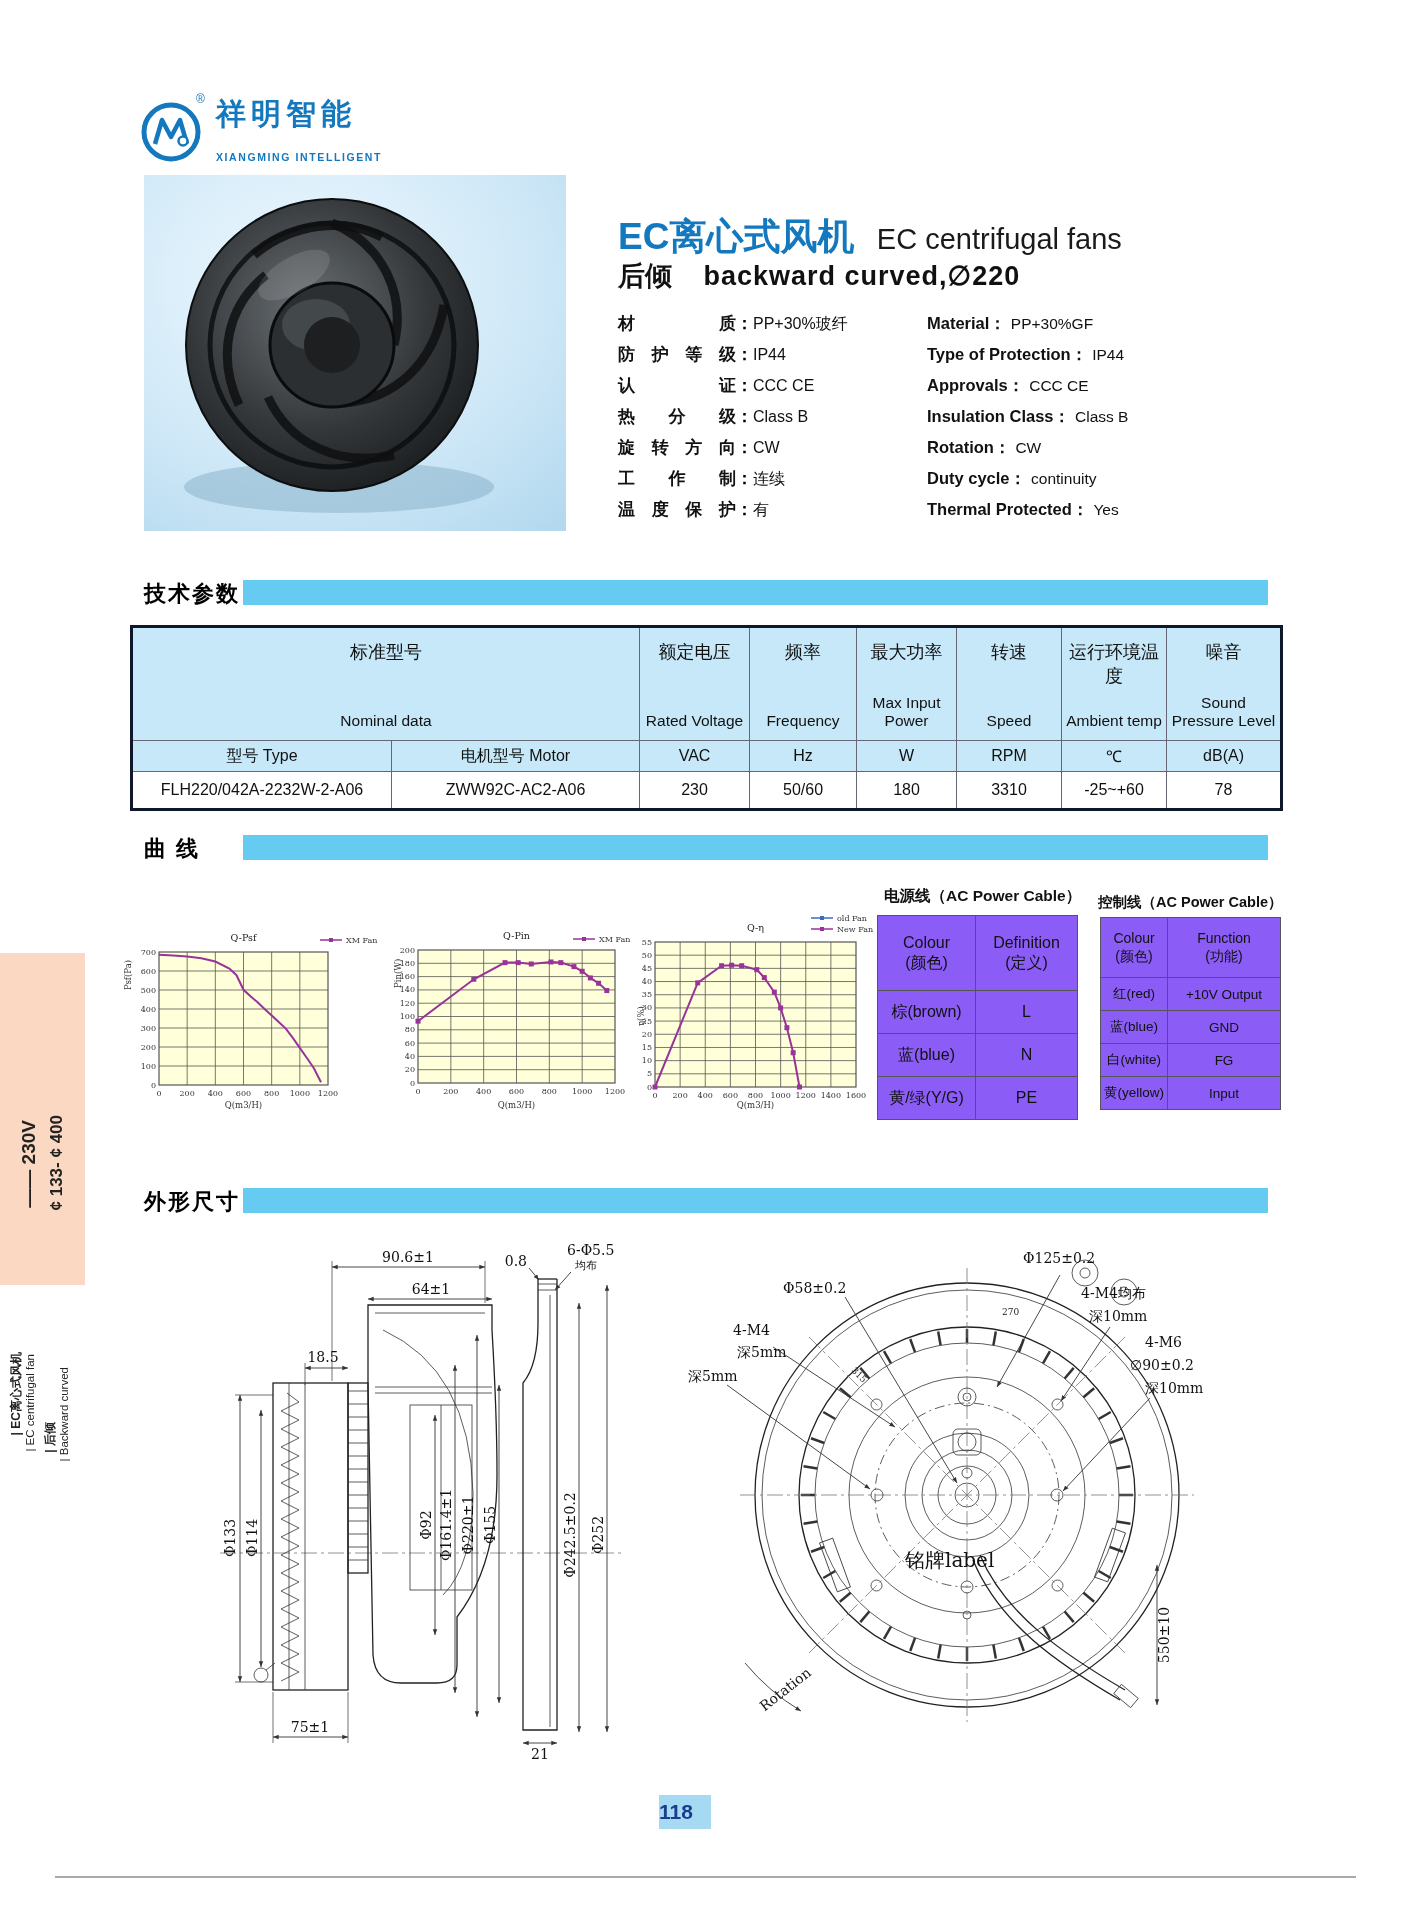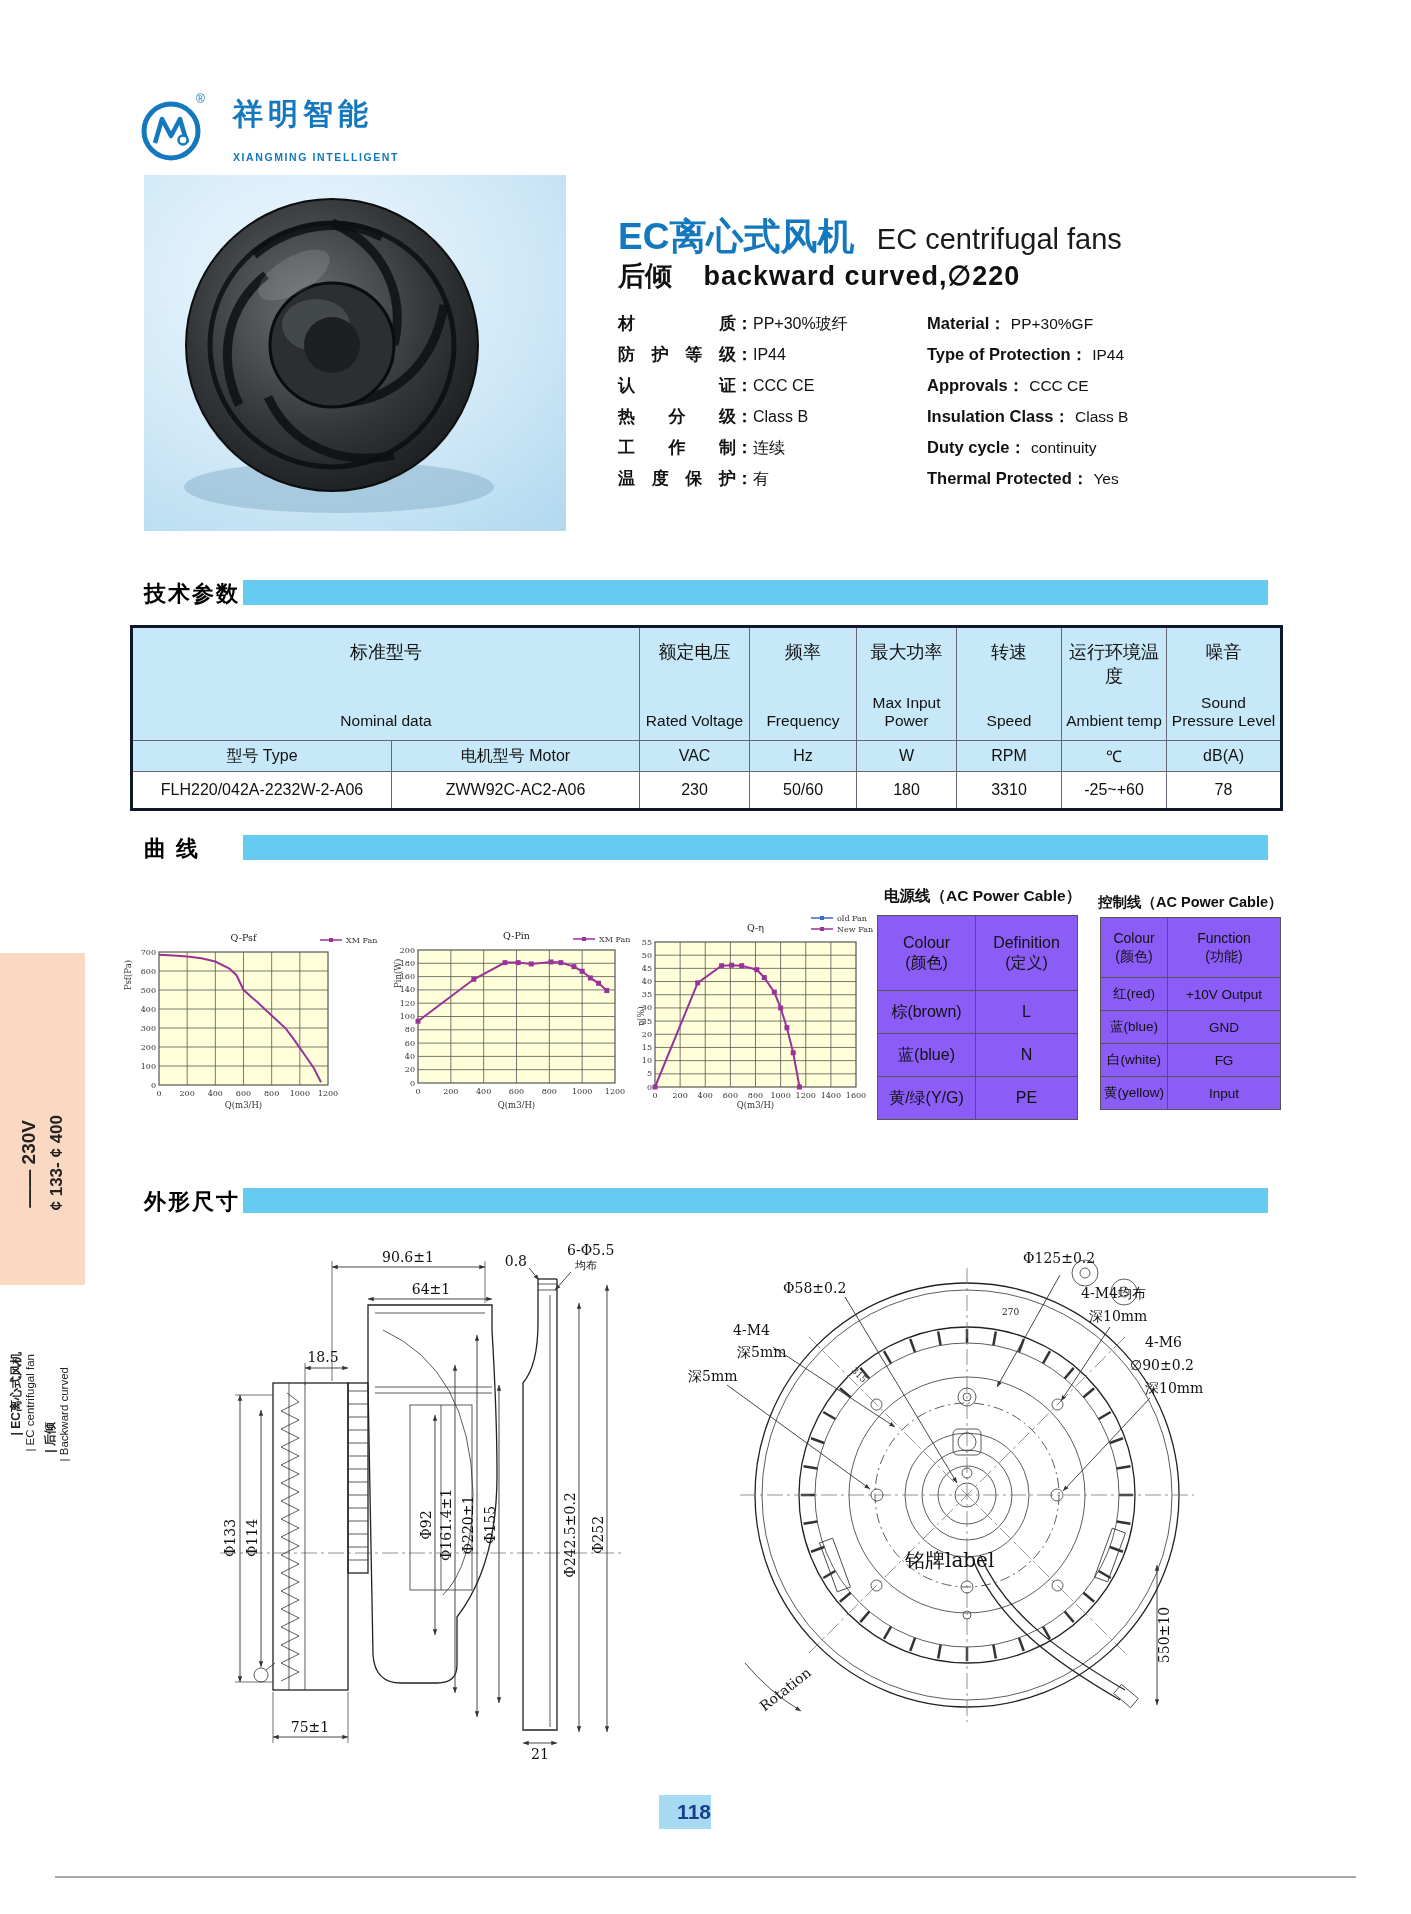--- a/index.html
+++ b/index.html
@@ -2,21 +2,21 @@
 <html><head>
 <meta charset="utf-8">
 <style>
 *{margin:0;padding:0;box-sizing:border-box}
 html,body{background:#fff}
 body{width:1411px;height:1914px;font-family:"Liberation Sans",sans-serif;position:relative}
 .page{position:absolute;left:0;top:0;width:1411px;height:1914px;background:#fff;overflow:hidden}
 .abs{position:absolute}
 .rot{position:absolute;transform:rotate(-90deg) translateX(-100%);transform-origin:0 0;white-space:nowrap}
 
-.logo{position:absolute;left:140px;top:98px;display:flex;align-items:center;gap:31px}
+.logo{position:absolute;left:140px;top:98px;display:flex;align-items:flex-end;gap:14px}
 .logo .cn{font-size:30px;font-weight:bold;color:#1478be;letter-spacing:5px;line-height:32px}
 .logo .en{font-size:10.5px;font-weight:bold;color:#1478be;letter-spacing:1.6px;margin-top:21px}
 .reg{position:absolute;left:196px;top:92px;font-size:12px;color:#1478be}
 
 .photo{position:absolute;left:144px;top:175px;width:422px;height:356px}
 
 .t1{position:absolute;left:618px;top:212px;white-space:nowrap}
 .t1 .cn{font-size:37px;font-weight:bold;color:#1478be}
 .t1 .en{font-size:29px;color:#1a1a1a;margin-left:18px}
 .t2{position:absolute;left:618px;top:258px;white-space:nowrap;font-weight:bold;color:#111;font-size:27px}
@@ -57,21 +57,21 @@
 .dtt{font:9px "DejaVu Serif",serif;fill:#222}
 .plate{font:20px "DejaVu Serif",serif;fill:#111}
 .pl{stroke:#222;stroke-width:1.3;fill:none}
 .pt{stroke:#333;stroke-width:0.8;fill:none}
 .dim{stroke:#333;stroke-width:0.9;fill:none}
 .ext{stroke:#333;stroke-width:0.7;fill:none}
 .cl2{stroke:#777;stroke-width:0.8;stroke-dasharray:16 4 3 4;fill:none}
 
 .peach{position:absolute;left:0;top:953px;width:85px;height:332px;background:#fbd8c2}
 
-.pagenum{position:absolute;left:659px;top:1795px;width:52px;height:34px;background:#a6daf3;color:#1b3d8f;font-size:21px;font-weight:bold;text-align:right;line-height:34px}
+.pagenum{position:absolute;left:659px;top:1795px;width:52px;height:34px;background:#a6daf3;color:#1b3d8f;font-size:21px;font-weight:bold;text-align:left;line-height:34px}
 .bottomline{position:absolute;left:55px;top:1876px;width:1301px;border-top:2px solid #a9a9a9}
 </style>
 </head>
 <body>
 
 <div class="page">
 
   <div class="logo">
     <svg width="62" height="62" viewBox="0 0 62 62">
       <circle cx="31" cy="31" r="27" fill="none" stroke="#1478be" stroke-width="5"></circle>
@@ -133,20 +133,24 @@
       <span class="cl">防护等级</span><span class="ccolon">：</span><span class="cv">IP44</span>
       <span class="enp"><span class="el">Type of Protection</span><span class="el">：</span><span class="ev">IP44</span></span>
     </div>
     <div class="srow">
       <span class="cl">认 证</span><span class="ccolon">：</span><span class="cv">CCC  CE</span>
       <span class="enp"><span class="el">Approvals</span><span class="el">：</span><span class="ev">CCC  CE</span></span>
     </div>
     <div class="srow">
       <span class="cl">热 分 级</span><span class="ccolon">：</span><span class="cv">Class B</span>
       <span class="enp"><span class="el">Insulation Class</span><span class="el">：</span><span class="ev">Class B</span></span>
+    </div>
+    <div class="srow">
+      <span class="cl">旋转方向</span><span class="ccolon">：</span><span class="cv">CW</span>
+      <span class="enp"><span class="el">Rotation</span><span class="el">：</span><span class="ev">CW</span></span>
     </div>
     <div class="srow">
       <span class="cl">工 作 制</span><span class="ccolon">：</span><span class="cv">连续</span>
       <span class="enp"><span class="el">Duty cycle</span><span class="el">：</span><span class="ev">continuity</span></span>
     </div>
     <div class="srow">
       <span class="cl">温度保护</span><span class="ccolon">：</span><span class="cv">有</span>
       <span class="enp"><span class="el">Thermal  Protected</span><span class="el">：</span><span class="ev">Yes</span></span>
     </div>
   </div>

